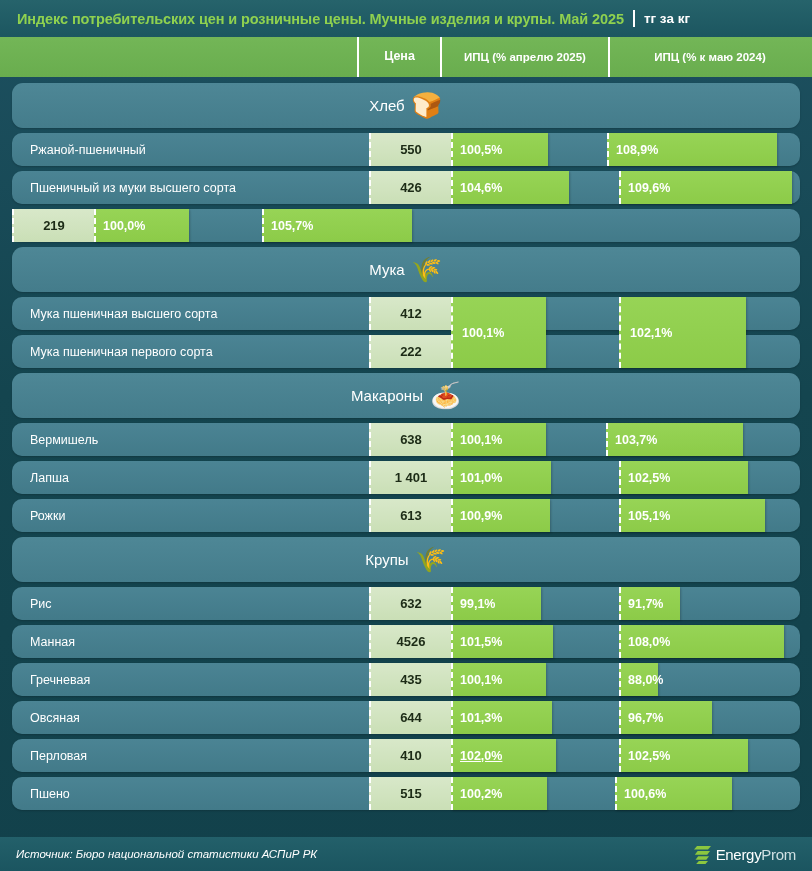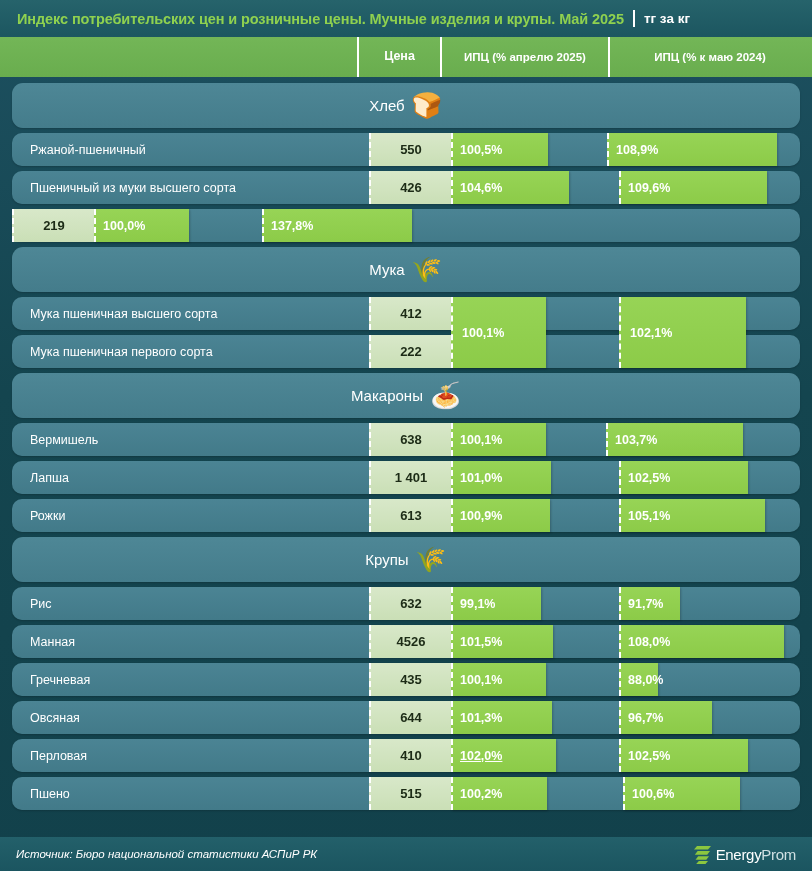--- a/index.html
+++ b/index.html
@@ -246,28 +246,28 @@
             <div class="bars">
               <div class="bar cpi1" style="width: 97px;">100,5%</div>
               <div class="bar cpi2" style="left: 156px; width: 170px;">108,9%</div>
             </div>
           </div>
           <div class="row">
             <div class="row-label">Пшеничный из муки высшего сорта</div>
             <div class="price-cell">426</div>
             <div class="bars">
               <div class="bar cpi1" style="width: 118px;">104,6%</div>
-              <div class="bar cpi2" style="left: 168px; width: 148px;">109,6%</div>
+              <div class="bar cpi2" style="left: 168px; width: 173px;">109,6%</div>
             </div>
           </div>
           <div class="row">
             <div class="price-cell">219</div>
             <div class="bars">
               <div class="bar cpi1" style="width: 95px;">100,0%</div>
-              <div class="bar cpi2" style="left: 168px; width: 150px;">137,8%</div>
+              <div class="bar cpi2" style="left: 168px; width: 150px;">105,7%</div>
             </div>
           </div>
         </div>
       </div>
       <div class="section">
         <span class="section-title">Мука</span>
         <span class="section-emoji">🌾</span>
       </div>
       <div class="group">
         <div class="rows">
@@ -363,21 +363,21 @@
             <div class="bars">
               <div class="bar cpi1" style="width: 105px; text-decoration: underline;">102,0%</div>
               <div class="bar cpi2" style="left: 168px; width: 129px;">102,5%</div>
             </div>
           </div>
           <div class="row">
             <div class="row-label">Пшено</div>
             <div class="price-cell">515</div>
             <div class="bars">
               <div class="bar cpi1" style="width: 96px;">100,2%</div>
-              <div class="bar cpi2" style="left: 172px; width: 117px;">100,6%</div>
+              <div class="bar cpi2" style="left: 164px; width: 117px;">100,6%</div>
             </div>
           </div>
         </div>
       </div>
     </div>
 
   <div class="footer">
     <span class="source">Источник: Бюро национальной статистики АСПиР РК</span>
     <div class="logo">
       <svg class="logo-mark" viewBox="0 0 17 19">

